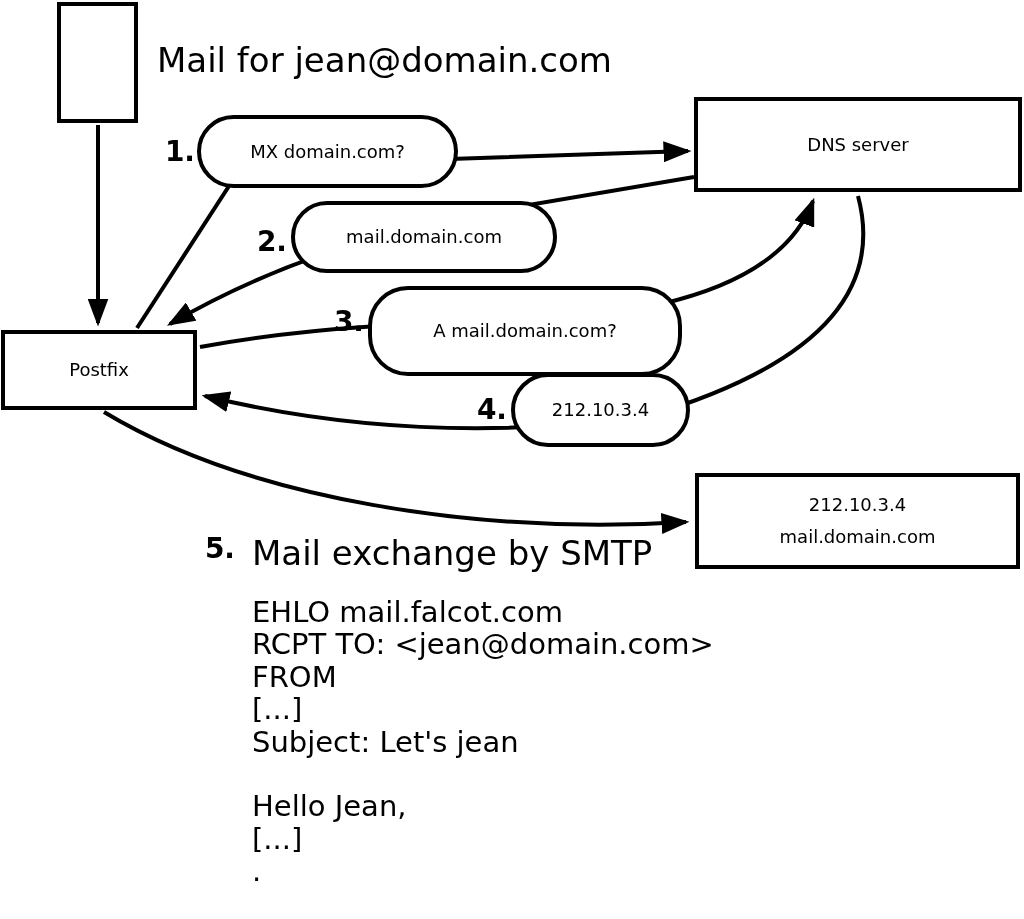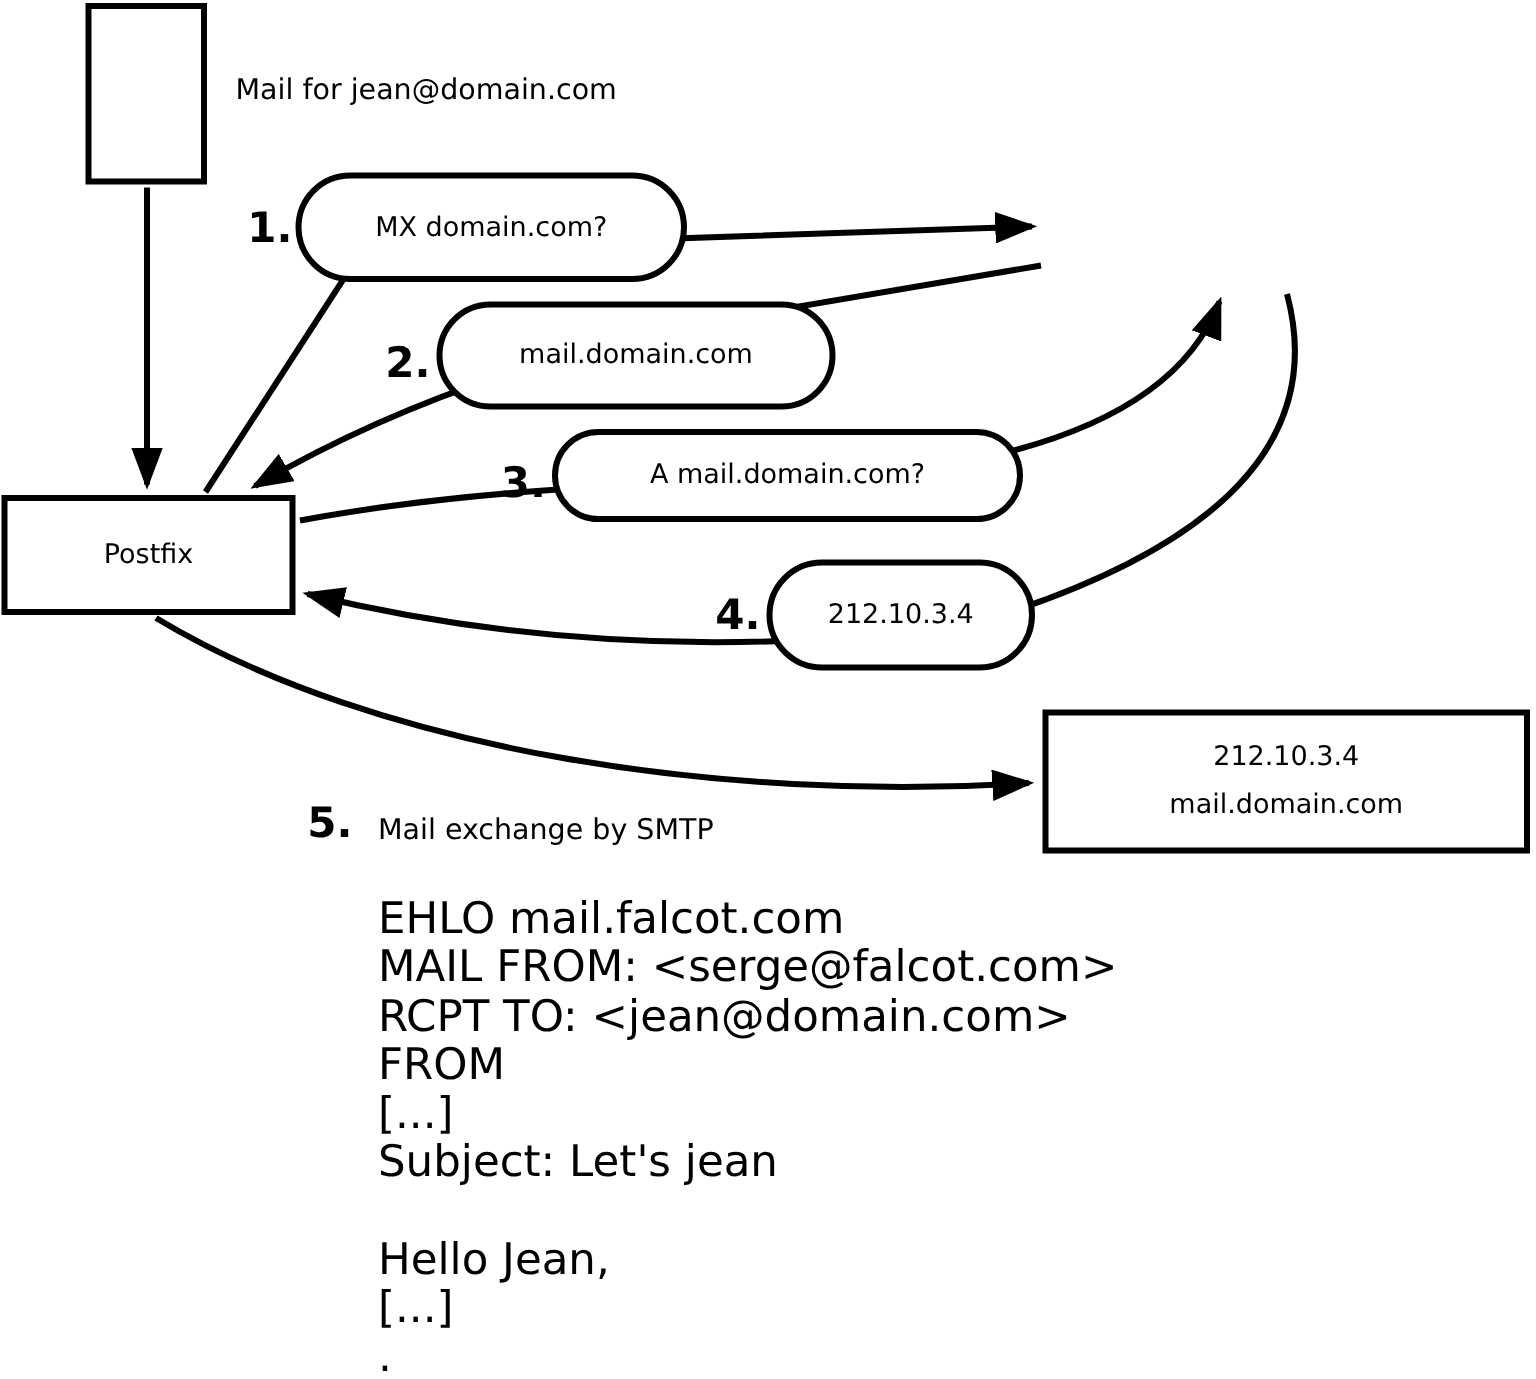--- a/index.html
+++ b/index.html
@@ -14,21 +14,21 @@
     position:absolute;box-sizing:border-box;border:4px solid #000;background:#fff;
     display:flex;align-items:center;justify-content:center;text-align:center;
     font-size:18px;line-height:32px;z-index:2;white-space:nowrap;
   }
   .pill{border-width:4.5px;border-radius:40px;}
   .num{
     position:absolute;z-index:3;font-weight:bold;font-size:28px;height:34px;
     line-height:34px;text-align:right;white-space:nowrap;
   }
   .freetext{
-    position:absolute;z-index:3;font-size:19px;height:34px;line-height:34px;
+    position:absolute;z-index:3;font-size:34px;height:34px;line-height:34px;
     white-space:nowrap;
   }
   .smtp-block{position:absolute;left:252px;top:596px;z-index:3;}
   .smtp-line{
     font-size:29px;height:32.4px;line-height:32.4px;white-space:pre;min-width:10px;
   }
 </style>
 </head>
 <body>
 
@@ -48,52 +48,54 @@
     <path d="M 104 412 C 250 500 480 535 686 522" marker-end="url(#arrow)"></path>
   </svg>
 
   <div class="node" style="left:57px;top:2px;width:81px;height:121px;"></div>
   <div class="freetext" style="left:157px;top:43px;">Mail for jean@domain.com</div>
 
   <div class="node" style="left:1px;top:330px;width:196px;height:80px;">
     <span>Postfix</span>
   </div>
 
+  <div class="node" style="left:694px;top:97px;width:328px;height:95px;">
+    <span>DNS server</span>
+  </div>
 
   <div class="node" style="left:695px;top:473px;width:325px;height:96px;flex-direction:column;">
     <div>212.10.3.4</div>
     <div>mail.domain.com</div>
   </div>
 
   <div class="num" style="left:140px;top:135px;width:55px;">1.</div>
   <div class="node pill" style="left:197px;top:115px;width:261px;height:73px;">
     <span>MX domain.com?</span>
   </div>
 
   <div class="num" style="left:234px;top:225px;width:53px;">2.</div>
   <div class="node pill" style="left:291px;top:201px;width:266px;height:72px;">
     <span>mail.domain.com</span>
   </div>
 
   <div class="num" style="left:311px;top:305px;width:53px;">3.</div>
-  <div class="node pill" style="left:368px;top:286px;width:314px;height:62px;">
+  <div class="node pill" style="left:368px;top:286px;width:314px;height:90px;">
     <span>A mail.domain.com?</span>
   </div>
 
   <div class="num" style="left:454px;top:393px;width:53px;">4.</div>
   <div class="node pill" style="left:511px;top:373px;width:179px;height:74px;">
     <span>212.10.3.4</span>
   </div>
 
   <div class="num" style="left:180px;top:532px;width:55px;">5.</div>
   <div class="freetext" style="left:252px;top:536px;">Mail exchange by SMTP</div>
 
   <div class="smtp-block">
     <div class="smtp-line">EHLO mail.falcot.com</div>
-    <div class="smtp-line">MAIL FROM: &lt;serge@falcot.com&gt;</div>
     <div class="smtp-line">RCPT TO: &lt;jean@domain.com&gt;</div>
     <div class="smtp-line">FROM</div>
     <div class="smtp-line">[...]</div>
     <div class="smtp-line">Subject: Let's jean</div>
     <div class="smtp-line"></div>
     <div class="smtp-line">Hello Jean,</div>
     <div class="smtp-line">[...]</div>
     <div class="smtp-line">.</div>
   </div>
 

